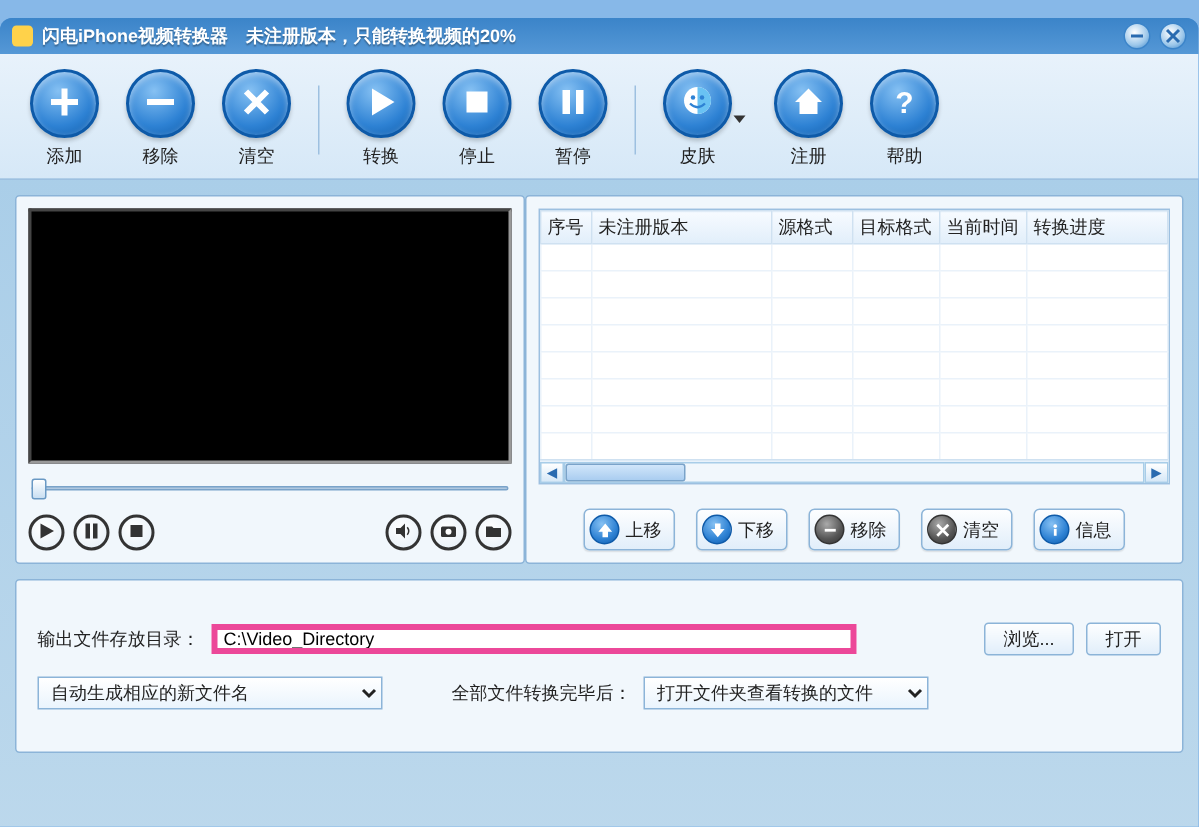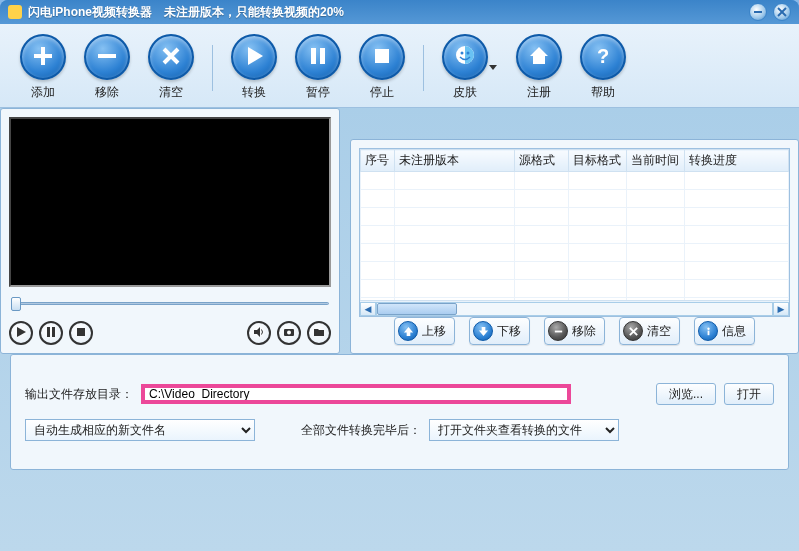--- a/index.html
+++ b/index.html
@@ -22,20 +22,21 @@
   height: 24px;
   display: flex;
   align-items: center;
   padding: 0 8px;
   color: #fff;
   font-weight: bold;
   font-size: 12px;
   background: linear-gradient(to bottom, #3b84c9, #5598d6);
   border-radius: 8px 8px 0 0;
   position: relative;
+  margin-top: 12px;
 }
 .titlebar .title-icon {
   width: 14px; height: 14px; background: #ffd24a; border-radius: 3px;
   margin-right: 6px; display: inline-block;
 }
 .titlebar .title-text { flex: 1; text-shadow: 0 1px 1px rgba(0,0,0,.3); }
 .winbtn {
   width: 18px; height: 18px; border-radius: 50%;
   background: radial-gradient(circle at 40% 35%, #fff, #9cc7ea 60%, #3b84c9);
   border: 1px solid #3b84c9;
@@ -63,22 +64,22 @@
 }
 .tbbtn svg { width: 24px; height: 24px; fill: #fff; }
 .tbsep { width: 1px; height: 46px; background: #9dc0e0; }
 .dropdown-arrow {
   width: 10px; height: 46px; display: flex; align-items: center; justify-content: center;
   cursor: pointer;
 }
 .dropdown-arrow::after { content: ""; border-left: 4px solid transparent; border-right: 4px solid transparent; border-top: 5px solid #333; }
 .content {
   display: flex;
-  gap: 10px;
-  align-items: flex-end;
+  gap: 0;
+  padding: 10px;
 }
 .panel {
   background: #f1f7fc;
   border: 1px solid #8cb4d8;
   border-radius: 3px;
   padding: 8px;
 }
 .left-panel { width: 340px; }
 .preview {
   width: 100%; height: 170px; background: #000;
@@ -148,21 +149,21 @@
   display: flex; align-items: center;
 }
 .h-scroll .harrow {
   width: 16px; height: 14px; background: linear-gradient(#fff,#d6e8f7);
   border: 1px solid #a8cde8; display: flex; align-items: center; justify-content: center;
   cursor: pointer; font-size: 9px; color: #2a6bb0;
 }
 .h-scroll .htrack { flex: 1; height: 14px; background: #f1f7fc; border: 1px solid #a8cde8; position: relative; margin: 0; }
 .h-scroll .hthumb { position: absolute; left: 0; top: 0; width: 80px; height: 12px; background: linear-gradient(#d1e6fa,#aacdf0); border: 1px solid #7aa3c9; border-radius: 2px; }
 .list-actions {
-  display: flex; gap: 14px; margin-top: 0; justify-content: center;
+  display: flex; gap: 14px; margin-top: 16px; justify-content: center;
 }
 .pillbtn {
   display: flex; align-items: center; gap: 4px;
   background: linear-gradient(#fdfeff,#e1eefa);
   border: 1px solid #8cb4d8; border-radius: 4px;
   padding: 3px 8px 3px 3px;
   cursor: pointer;
   box-shadow: 0 1px 1px rgba(0,0,0,.1);
   color: #222;
   font-size: 12px;
@@ -263,33 +264,33 @@
       <div class="tbbtn">
           <span><svg viewBox="0 0 24 24">
               <polygon points="6,3 21,12 6,21"></polygon>
             </svg></span>
         </div>
       <span class="label">转换</span>
     </div>
     <div class="tbitem">
       <div class="tbbtn">
           <span><svg viewBox="0 0 24 24">
+              <rect x="5" y="5" width="14" height="14"></rect>
+            </svg></span>
+        </div>
+      <span class="label">停止</span>
+    </div>
+    <div class="tbitem">
+      <div class="tbbtn">
+          <span><svg viewBox="0 0 24 24">
               <rect x="5" y="4" width="5" height="16"></rect>
               <rect x="14" y="4" width="5" height="16"></rect>
             </svg></span>
         </div>
       <span class="label">暂停</span>
-    </div>
-    <div class="tbitem">
-      <div class="tbbtn">
-          <span><svg viewBox="0 0 24 24">
-              <rect x="5" y="5" width="14" height="14"></rect>
-            </svg></span>
-        </div>
-      <span class="label">停止</span>
     </div>
     <div class="tbsep"></div>
     <div style="display:flex;align-items:center;font-family:Liberation Mono, monospace;">
       <div class="tbitem">
         <div class="tbbtn">
             <span><svg viewBox="0 0 24 24">
                 <circle cx="12" cy="12" r="9" fill="#fff"></circle>
                 <path d="M12 3a9 9 0 010 18" fill="#69c2f3"></path>
                 <circle cx="9" cy="10" r="1.5" fill="#2e82d4"></circle>
                 <circle cx="15" cy="10" r="1.5" fill="#2e82d4"></circle>

